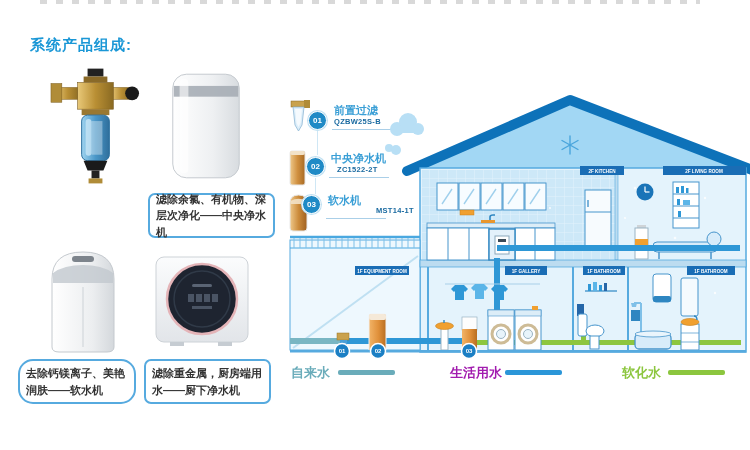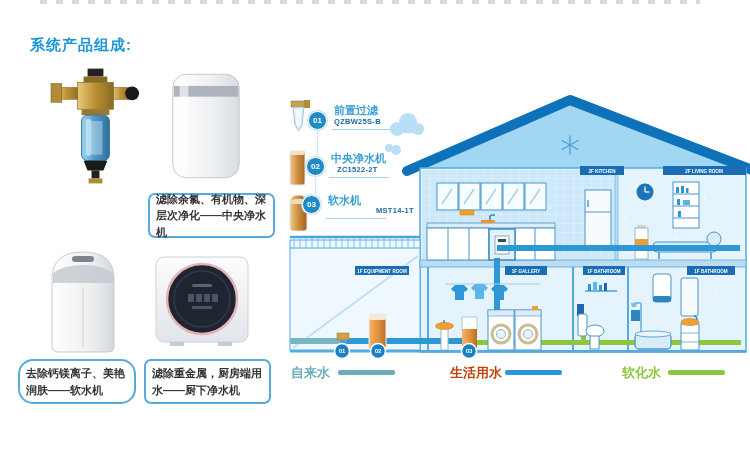--- a/index.html
+++ b/index.html
@@ -429,19 +429,19 @@
       <circle cx="93" cy="263" r="7.5" fill="#1b7fc4" stroke="#ffffff" stroke-width="1.5"></circle>
       <text x="93" y="265.2" fill="#ffffff">02</text>
       <circle cx="184" cy="263" r="7.5" fill="#1b7fc4" stroke="#ffffff" stroke-width="1.5"></circle>
       <text x="184" y="265.2" fill="#ffffff">03</text>
     </g>
   </svg>
 
   <div class="lg-label abs" style="left: 291px; top: 364px; color: rgb(106, 172, 186);">自来水</div>
   <div class="lg-line abs" style="left: 338px; top: 370px; width: 57px; background: rgb(106, 172, 186);"></div>
 
-  <div class="lg-label abs" style="left: 450px; top: 364px; color: #c2410c;">生活用水</div>
+  <div class="lg-label abs" style="left: 450px; top: 364px; color: #a21caf;">生活用水</div>
   <div class="lg-line abs" style="left: 505px; top: 370px; width: 57px; background: rgb(43, 150, 216);"></div>
 
   <div class="lg-label abs" style="left: 622px; top: 364px; color: rgb(140, 198, 62);">软化水</div>
   <div class="lg-line abs" style="left: 668px; top: 370px; width: 57px; background: rgb(140, 198, 62);"></div>
 
 </div>
 
 </body></html>

